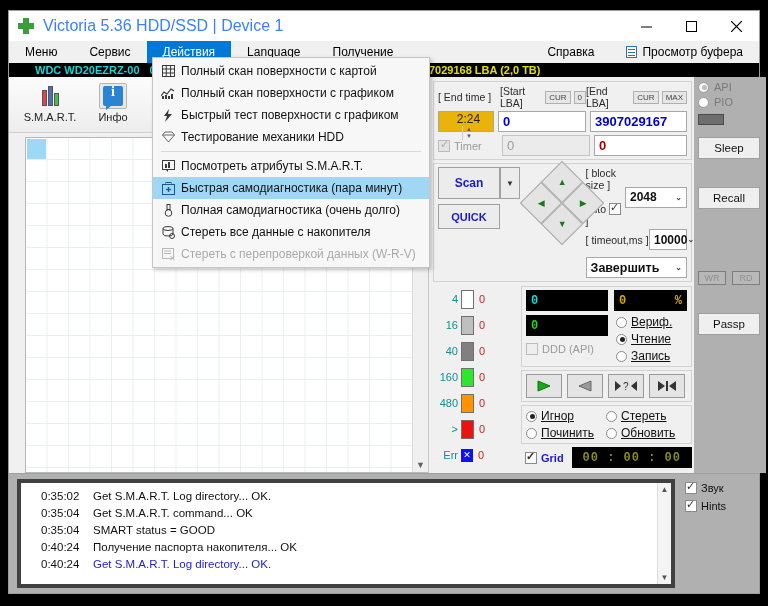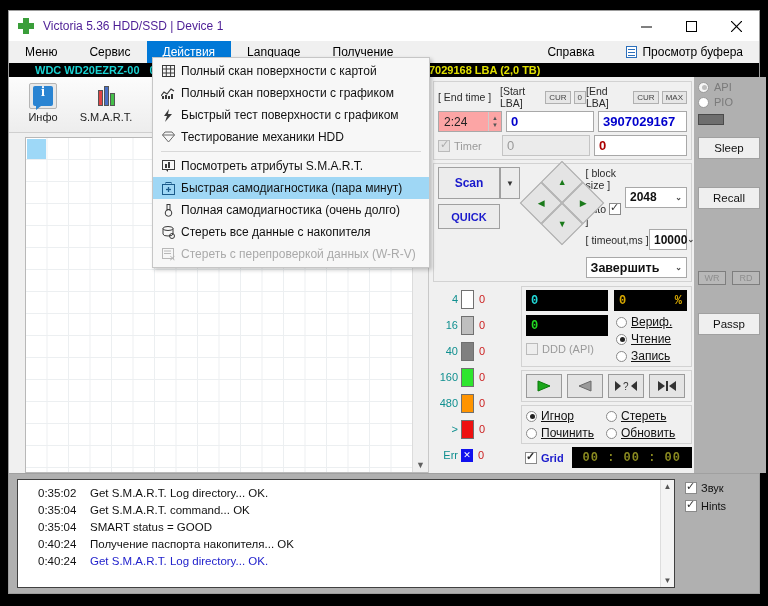--- a/index.html
+++ b/index.html
@@ -28,21 +28,21 @@
   }
   .tb-icon {
     width: 18px; height: 18px; margin-left: 8px; margin-right: 8px;
     position: relative;
   }
   .plus-v, .plus-h {
     position: absolute; background: #3a9e3a;
   }
   .plus-v { left: 6px; top: 1px; width: 6px; height: 16px; }
   .plus-h { left: 1px; top: 6px; width: 16px; height: 6px; }
-  .tb-title { font-size: 12px; color: #4c1d95; }
+  .tb-title { font-size: 16px; color: #3b82f6; }
   .tb-buttons { margin-left: auto; display: flex; height: 30px; }
   .tb-btn {
     width: 45px; height: 30px; display: flex; align-items: center; justify-content: center;
     font-size: 13px; color: #000;
   }
   .tb-btn svg { display: block; }
 
   
   .menubar {
     height: 22px; flex: 0 0 22px; background: #f0f0f0;
@@ -182,23 +182,23 @@
     padding: 0 3px; color: #444; line-height: 11px; margin-left: 3px;
   }
   .txtbox {
     border: 1px solid #a8a8a8; background: #fff; height: 21px;
     display: flex; align-items: center; padding: 0 4px;
     font-size: 13px; color: #0000cc; font-weight: bold;
   }
   .txtbox.dim { background: #ebebeb; color: #9a9a9a; font-weight: normal; border-color: #c4c4c4;}
   .txtbox.red { color: #aa0000; }
   .spin {
-    border: 1px solid #a8a8a8; background: #fca5a5; height: 21px; width: 64px;
+    border: 1px solid #a8a8a8; background: #eab308; height: 21px; width: 56px;
     display: flex; align-items: center; justify-content: space-between;
-    font-size: 12px; color: #222; padding-left: 5px;
+    font-size: 12px; color: #222; padding-left: 5px; flex-direction: column;
   }
   .spin .arrows {
     width: 13px; height: 19px; border-left: 1px solid #ccc;
     display: flex; flex-direction: column; align-items: center; justify-content: center;
     font-size: 6px; color: #555; line-height: 7px;
   }
   .scanbtn {
     border: 1px solid #a0a0a0; background: #ececec; height: 32px; width: 62px;
     display: flex; align-items: center; justify-content: center;
     color: #1a1acc; font-weight: bold; font-size: 12px;
@@ -302,21 +302,21 @@
     border: 1px solid #7e7e7e; background: #b8b8b8; width: 28px; height: 14px;
     display: flex; align-items: center; justify-content: center;
     font-size: 9px; color: #8e8e8e;
   }
 
   
   .logarea {
     flex: 0 0 120px; display: flex; background: #b0b0b0; border-top: 1px solid #a0a0a0;
   }
   .logbox {
-    flex: 1; background: #fff; margin: 5px 0 5px 8px; border: 1px solid #404040;
+    flex: 1; background: #fff; margin: 5px 0 5px 8px; border: 4px solid #404040;
     display: flex; overflow: hidden; position: relative; gap: 28px;
   }
   .logrows { flex: 1; padding: 4px 0 0 0; }
   .logrow { display: flex; height: 17px; align-items: center; font-size: 11.5px; }
   .logrow .t { width: 72px; padding-left: 20px; color: #111; }
   .logrow .m { color: #111; }
   .logrow.blue .m { color: #2222cc; }
   .logscroll {
     width: 14px; flex: 0 0 14px; background: #f4f4f4; border-left: 1px solid #ddd;
     position: relative;
@@ -405,35 +405,35 @@
     <div class="dev-model">WDC WD20EZRZ-00</div>
     <div class="dev-fw">0.00A80</div>
     <div class="dev-sep"></div>
     <div class="dev-lba">3907029168 LBA (2,0 TB)</div>
   </div>
 
   <div class="main">
 
     <div class="leftcol">
       <div class="toolbar">
-        <div class="tool-btn sel">
-          <div class="glyph-box">
-              <div class="info-glyph"></div>
-            </div>
-          <span>Инфо</span>
-        </div>
         <div class="tool-btn" style="width:70px">
           <div class="glyph-box">
             <span class="smart-glyph">
               <span style="height:16px;background:#e04545"></span>
               <span style="height:20px;background:#4a6fc4"></span>
               <span style="height:13px;background:#44c04a"></span>
             </span>
           </div>
           <span>S.M.A.R.T.</span>
+        </div>
+        <div class="tool-btn sel">
+          <div class="glyph-box">
+              <div class="info-glyph"></div>
+            </div>
+          <span>Инфо</span>
         </div>
         <div class="toolbar-right">
           <div class="tool-btn sel">
             <div class="glyph-box">
                 <span class="pause-glyph">
                   <span></span>
                   <span></span>
                 </span>
               </div>
             <span>Пауза</span>

